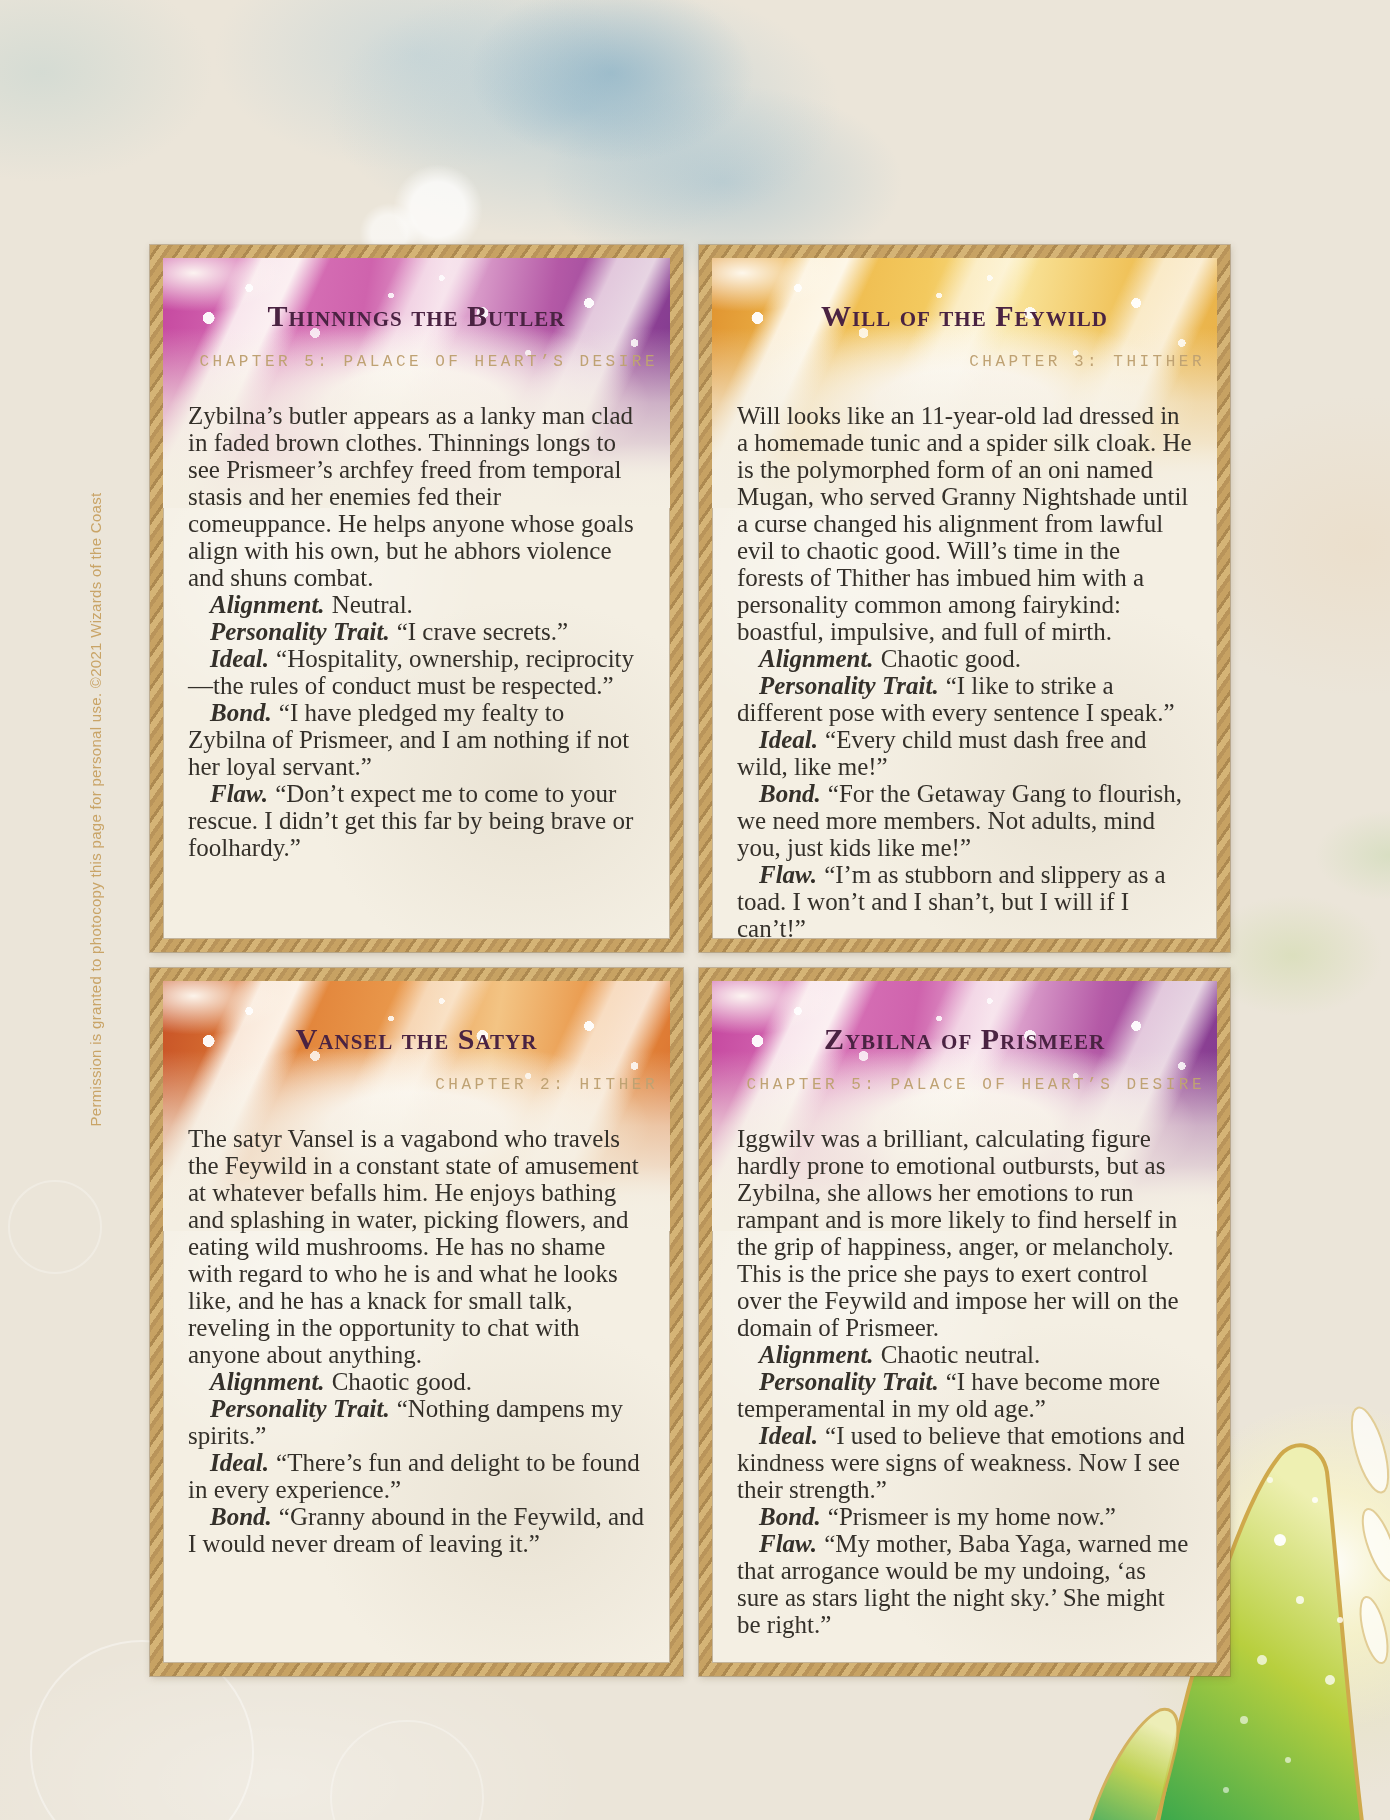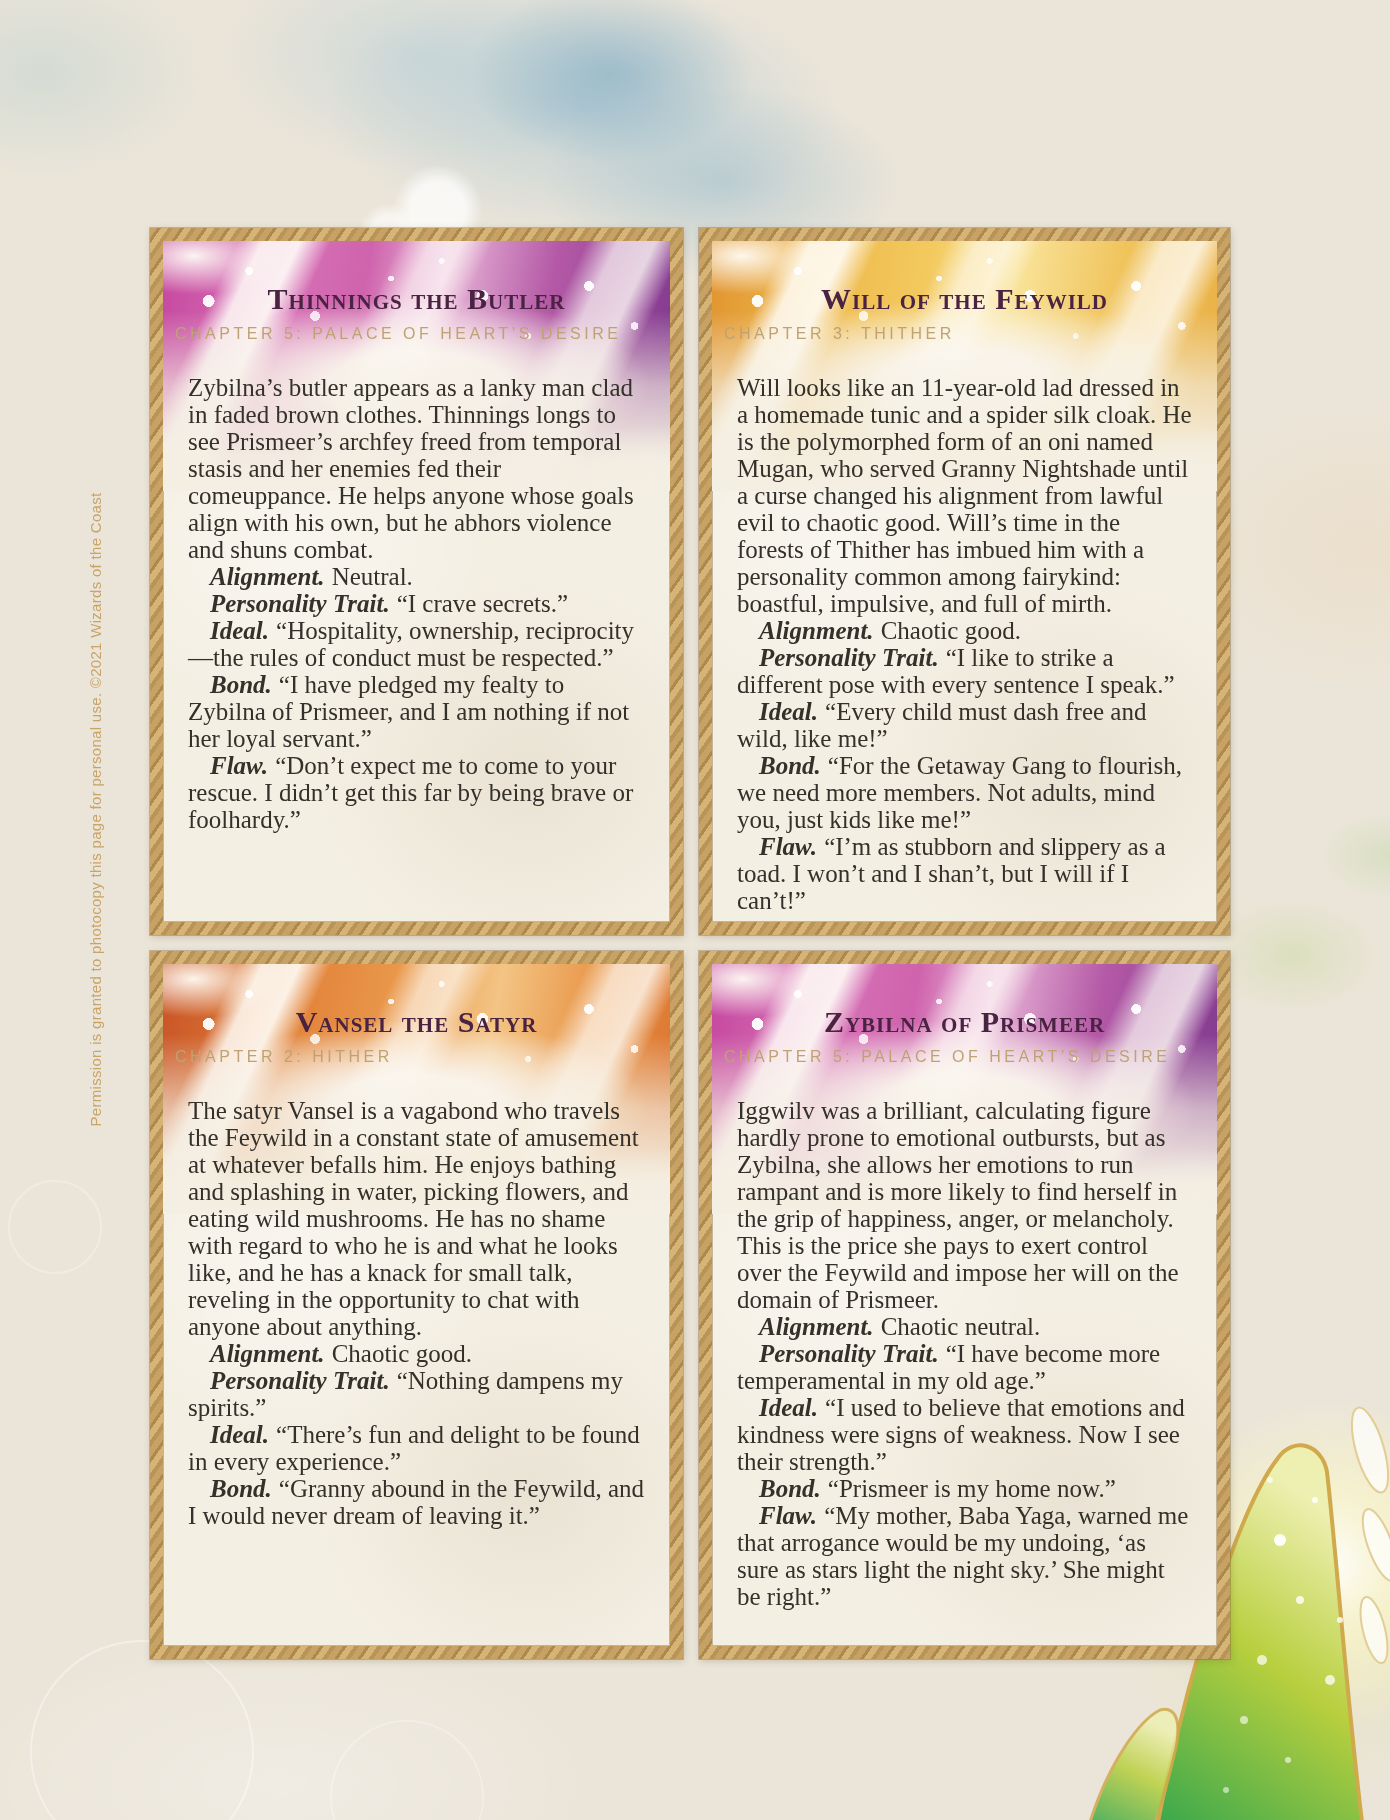--- a/index.html
+++ b/index.html
@@ -17,21 +17,21 @@
       radial-gradient(ellipse 220px 140px at 3% 4%, rgba(186,208,205,.45), rgba(186,208,205,0) 78%),
       radial-gradient(ellipse 260px 200px at 98% 30%, rgba(235,211,178,.33), rgba(235,211,178,0) 75%),
       radial-gradient(ellipse 120px 80px at 93% 52.5%, rgba(196,214,150,.40), rgba(196,214,150,0) 75%),
       radial-gradient(ellipse 100px 60px at 100% 47%, rgba(186,212,158,.38), rgba(186,212,158,0) 75%),
       radial-gradient(ellipse 300px 260px at 96% 88%, rgba(216,219,130,.35), rgba(216,219,130,0) 75%),
       radial-gradient(ellipse 420px 200px at 20% 98%, rgba(255,255,255,.28), rgba(255,255,255,0) 75%);
   }
 
   
   .cards-grid {
-    position:absolute; left:150px; top:228px; z-index:2;
+    position:absolute; left:150px; top:245px; z-index:2;
     display:grid; grid-template-columns:533px 531px; grid-template-rows:707px 708px;
     column-gap:44px; row-gap:30px;gap:16px;
   }
   .card {
     box-sizing:border-box; padding:13px;
     background:repeating-linear-gradient(125deg,#c7a263 0 6px,#ad8950 6px 9px,#d5b476 9px 15px,#b9945a 15px 19px);
     box-shadow:0 0 0 1px rgba(125,95,50,.35), 1px 2px 7px rgba(100,80,40,.25);
   }
   .card-inner {
     position:relative; height:100%; overflow:hidden;
@@ -80,22 +80,22 @@
     background:linear-gradient(180deg, rgba(244,239,227,0) 28%, rgba(244,239,227,.65) 58%, rgba(244,239,227,.96) 86%, #f4efe3 100%);
   }
 
   
   .card-title {
     position:relative; z-index:2; margin:38px 20px 0; text-align:center;
     font-family:"Liberation Serif", serif; font-variant:small-caps; font-weight:700;
     font-size:30px; line-height:40px; letter-spacing:1px; color:#4a2342;
   }
   .card-subtitle {
-    position:relative; z-index:2; margin:5px 12px 0; text-align:left;
-    font-family:Liberation Sans, sans-serif; font-size:16px; line-height:20px;
+    position:relative; z-index:2; margin:16px 12px 0; text-align:right;
+    font-family:Liberation Mono, monospace; font-size:16px; line-height:20px;
     letter-spacing:3.5px; color:#bfa273;
   }
   .card-body {
     position:relative; z-index:2; margin:30px 25px 0;
     font-size:25px; line-height:27px; color:#34302a;
   }
   .card-body p { margin:0; }
   .trait { text-indent:22px; }
   .trait-label { font-weight:700; font-style:italic; margin-right:7px; }
 

